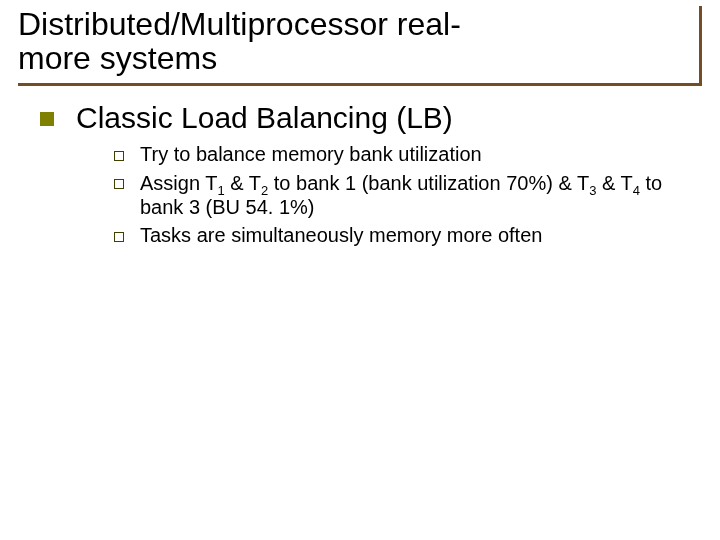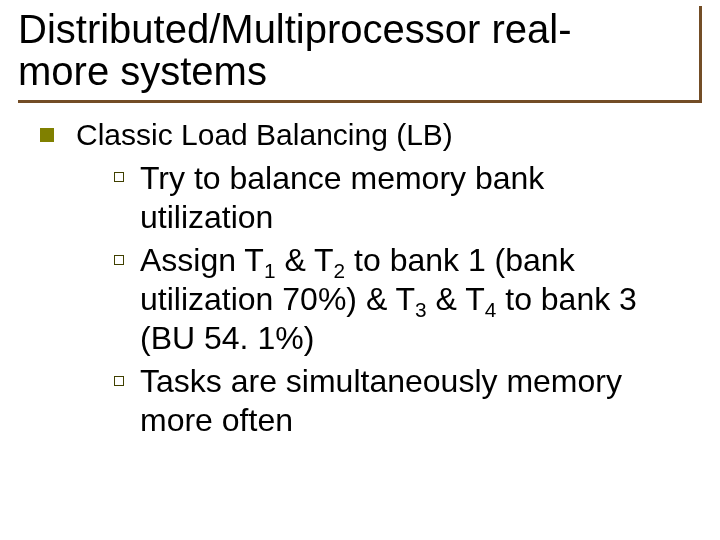--- a/index.html
+++ b/index.html
@@ -12,21 +12,21 @@
     color: #000;
     overflow: hidden;
   }
   .slide {
     box-sizing: border-box;
     width: 720px;
     height: 540px;
     padding: 6px 18px 10px 18px;
   }
   .title {
-    font-size: 40px;
+    font-size: 32px;
     line-height: 1.05;
     padding: 2px 0 8px 0;
     border-bottom: 3px solid #734d26;
     border-right: 3px solid #734d26;
     margin-bottom: 14px;
   }
   .l1 {
     font-size: 30px;
     line-height: 1.2;
     padding-left: 36px;
@@ -36,21 +36,21 @@
   .l1::before {
     content: "";
     position: absolute;
     left: 0;
     top: 0.38em;
     width: 14px;
     height: 14px;
     background: #808000;
   }
   .l2 {
-    font-size: 32px;
+    font-size: 20px;
     line-height: 1.22;
     padding-left: 26px;
     margin: 4px 18px 4px 96px;
     position: relative;
   }
   .l2::before {
     content: "";
     position: absolute;
     left: 0;
     top: 0.42em;

